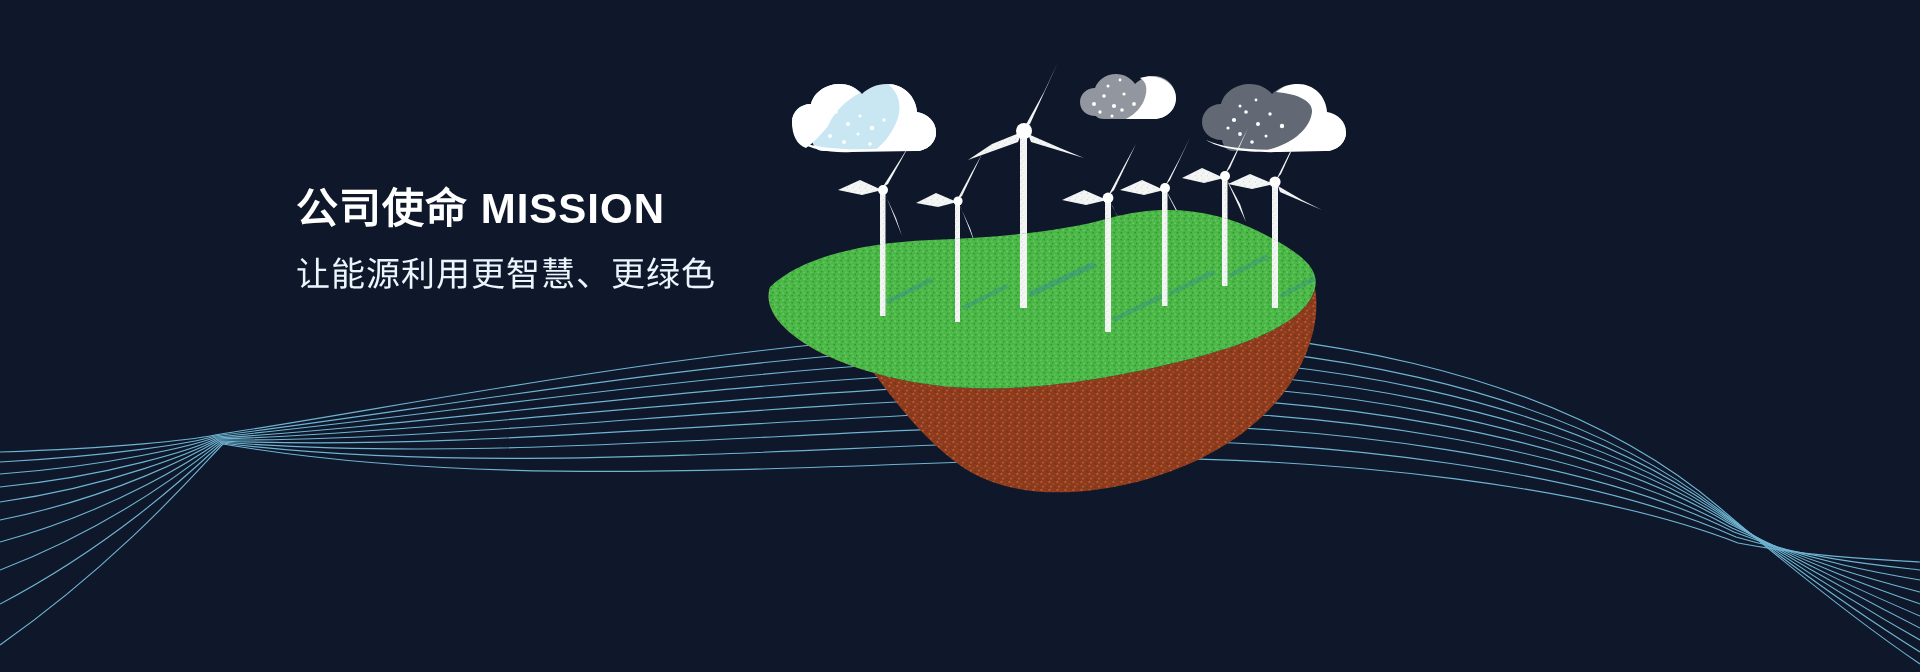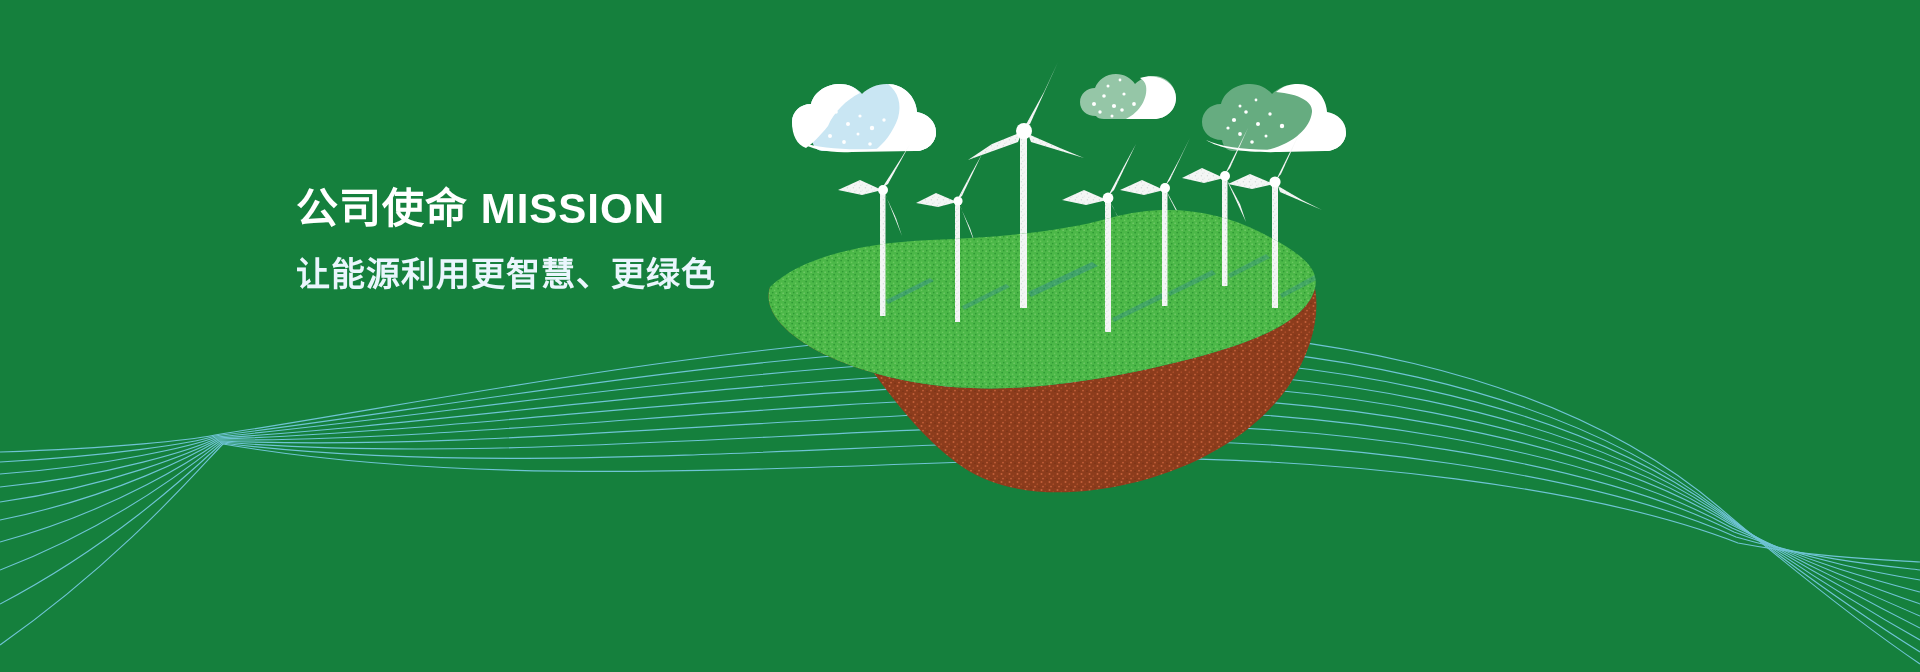--- a/index.html
+++ b/index.html
@@ -4,38 +4,38 @@
 <title>Mission Banner</title>
 <style>
   html,body{margin:0;padding:0;}
   body{
     width:1920px;height:672px;overflow:hidden;
     font-family:"Liberation Sans","DejaVu Sans",sans-serif;
     background:#0b8cc9;
   }
   #banner{
     position:relative;width:1920px;height:672px;
-    background:#15803d;overflow:hidden;
+    background:#0f172a;overflow:hidden;
   }
   
   #waves{position:absolute;left:0;top:0;width:1920px;height:672px;}
   
   #scene{position:absolute;left:0;top:0;width:1920px;height:672px;}
   
   #textblock{
     position:absolute;left:296px;top:186px;width:620px;
   }
   #headline{
     font-size:42px;font-weight:700;color:#ffffff;
     letter-spacing:1px;line-height:1.1;margin:0;
     white-space:nowrap;
   }
   #subtitle{
     margin:22px 0 16px 0;
-    font-size:34px;font-weight:700;color:#eaf6fd;
+    font-size:34px;font-weight:400;color:#eaf6fd;
     letter-spacing:1px;line-height:1.2;white-space:nowrap;
   }
 </style>
 </head>
 <body>
 
 <div id="banner">
 
   <svg id="waves" viewBox="0 0 1920 672" preserveAspectRatio="none">
     <g fill="none" stroke="#7fd0ef" stroke-width="1.1" opacity="0.85">

